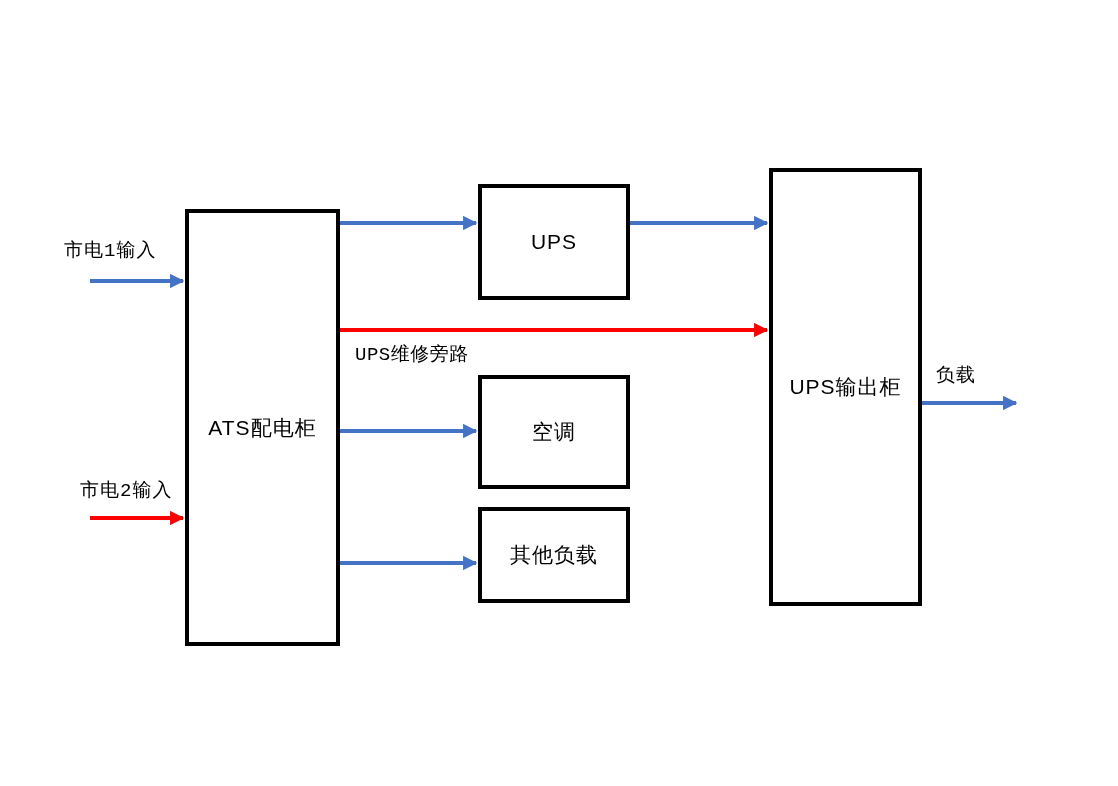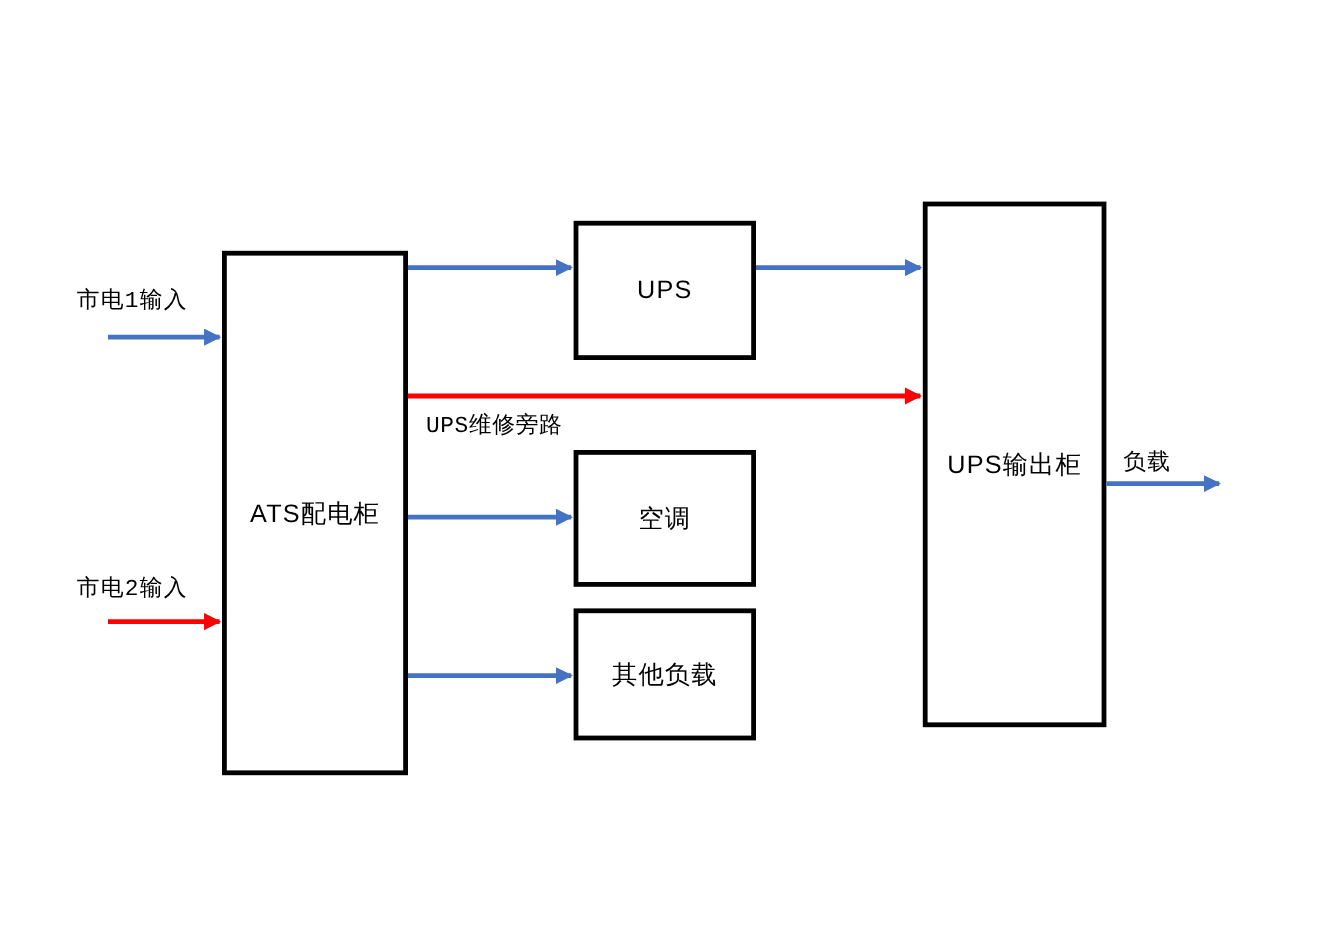--- a/index.html
+++ b/index.html
@@ -26,34 +26,34 @@
   }
   .box-label {
     font-size: 21px;
     color: #000000;
     white-space: nowrap;
     letter-spacing: 1px;
   }
   .box.ats        { left: 185px; top: 185px; width: 155px; height: 437px; margin-top: 24px; }
   .box.ups        { left: 478px; top: 184px; width: 152px; height: 116px; }
   .box.ac         { left: 478px; top: 375px; width: 152px; height: 114px; }
-  .box.other      { left: 478px; top: 507px; width: 152px; height: 110px; }
+  .box.other      { left: 478px; top: 507px; width: 152px; height: 96px; }
   .box.output     { left: 769px; top: 168px; width: 153px; height: 438px; }
   .edge-label {
     position: absolute;
     font-size: 19px;
     color: #000000;
     white-space: nowrap;
     letter-spacing: 1px;
     font-family: Liberation Mono, monospace;
   }
   .edge-label.mains1 { left: 64px;  top: 237px; }
-  .edge-label.mains2 { left: 64px;  top: 477px; }
+  .edge-label.mains2 { left: 80px;  top: 477px; }
   .edge-label.bypass { left: 355px; top: 297px; letter-spacing: 0.5px; margin-top: 44px; }
-  .edge-label.load   { left: 936px; top: 372px; }
+  .edge-label.load   { left: 936px; top: 362px; }
   svg.wires {
     position: absolute;
     left: 0; top: 0;
     width: 1118px;
     height: 786px;
     pointer-events: none;
   }
   .wire-blue { stroke: var(--line-blue, #4472C4); stroke-width: 4; fill: none; }
   .wire-red  { stroke: var(--line-red,  #FF0000); stroke-width: 4; fill: none; }
   .head-blue { fill: var(--line-blue, #4472C4); }

